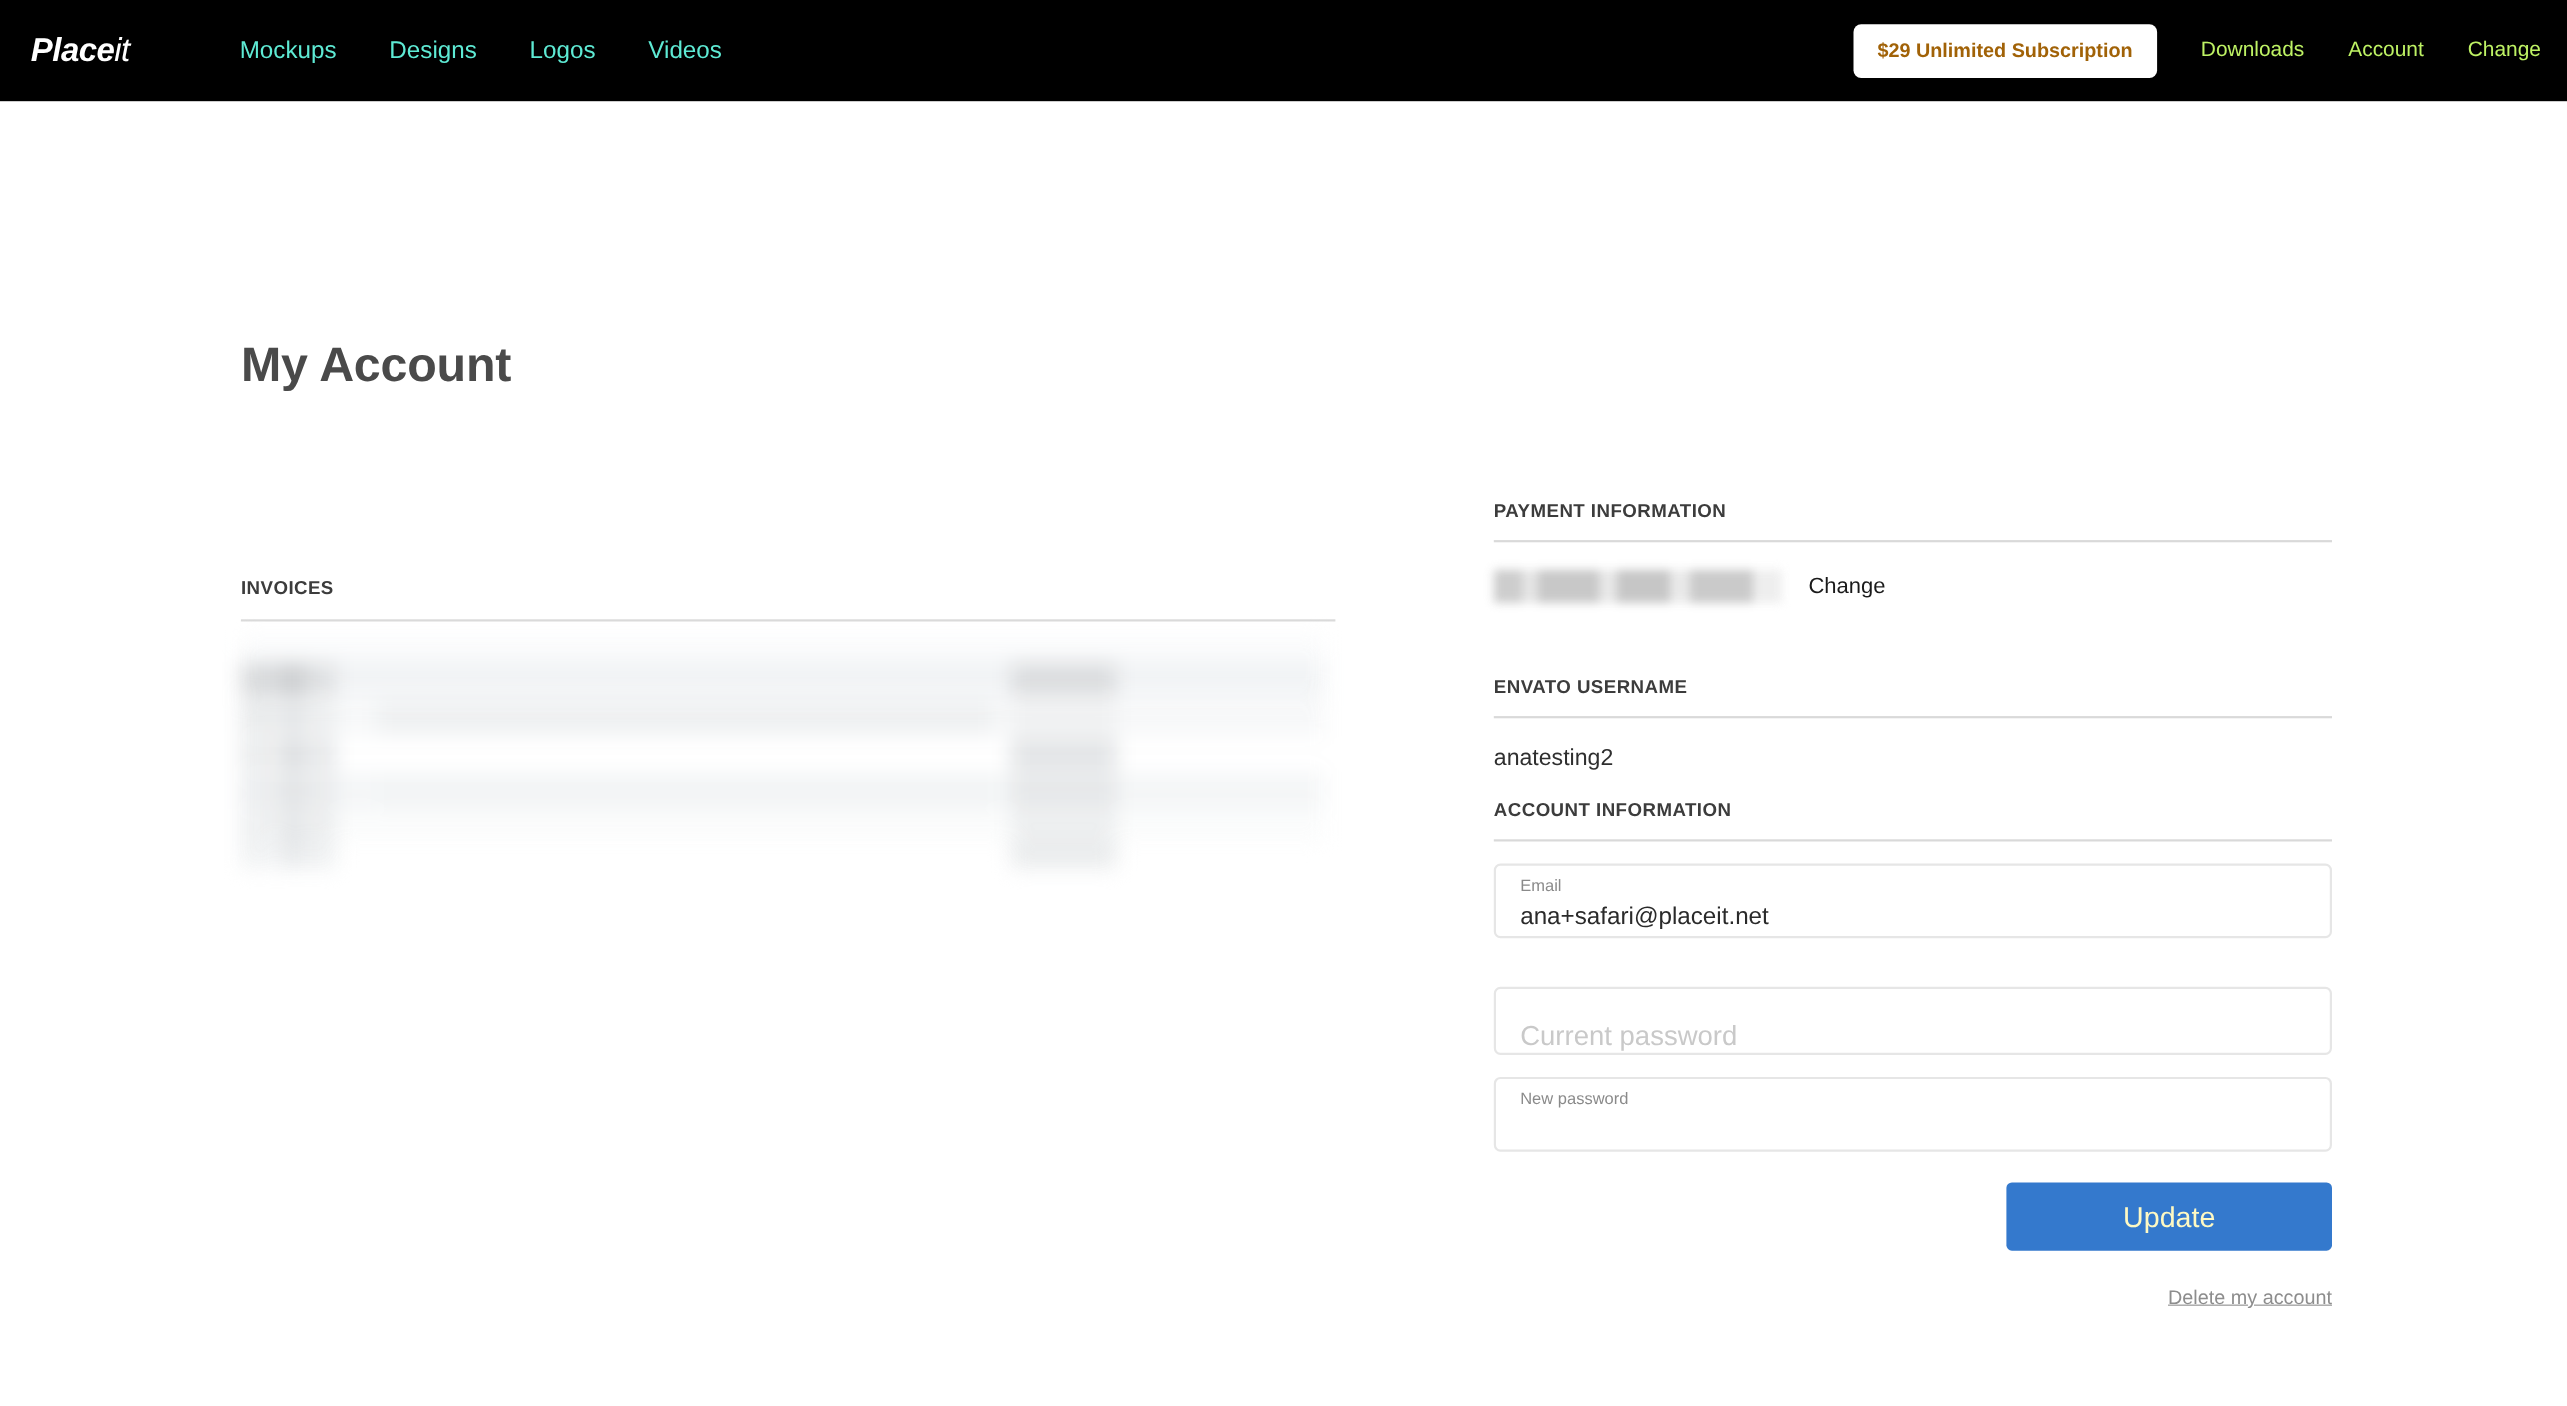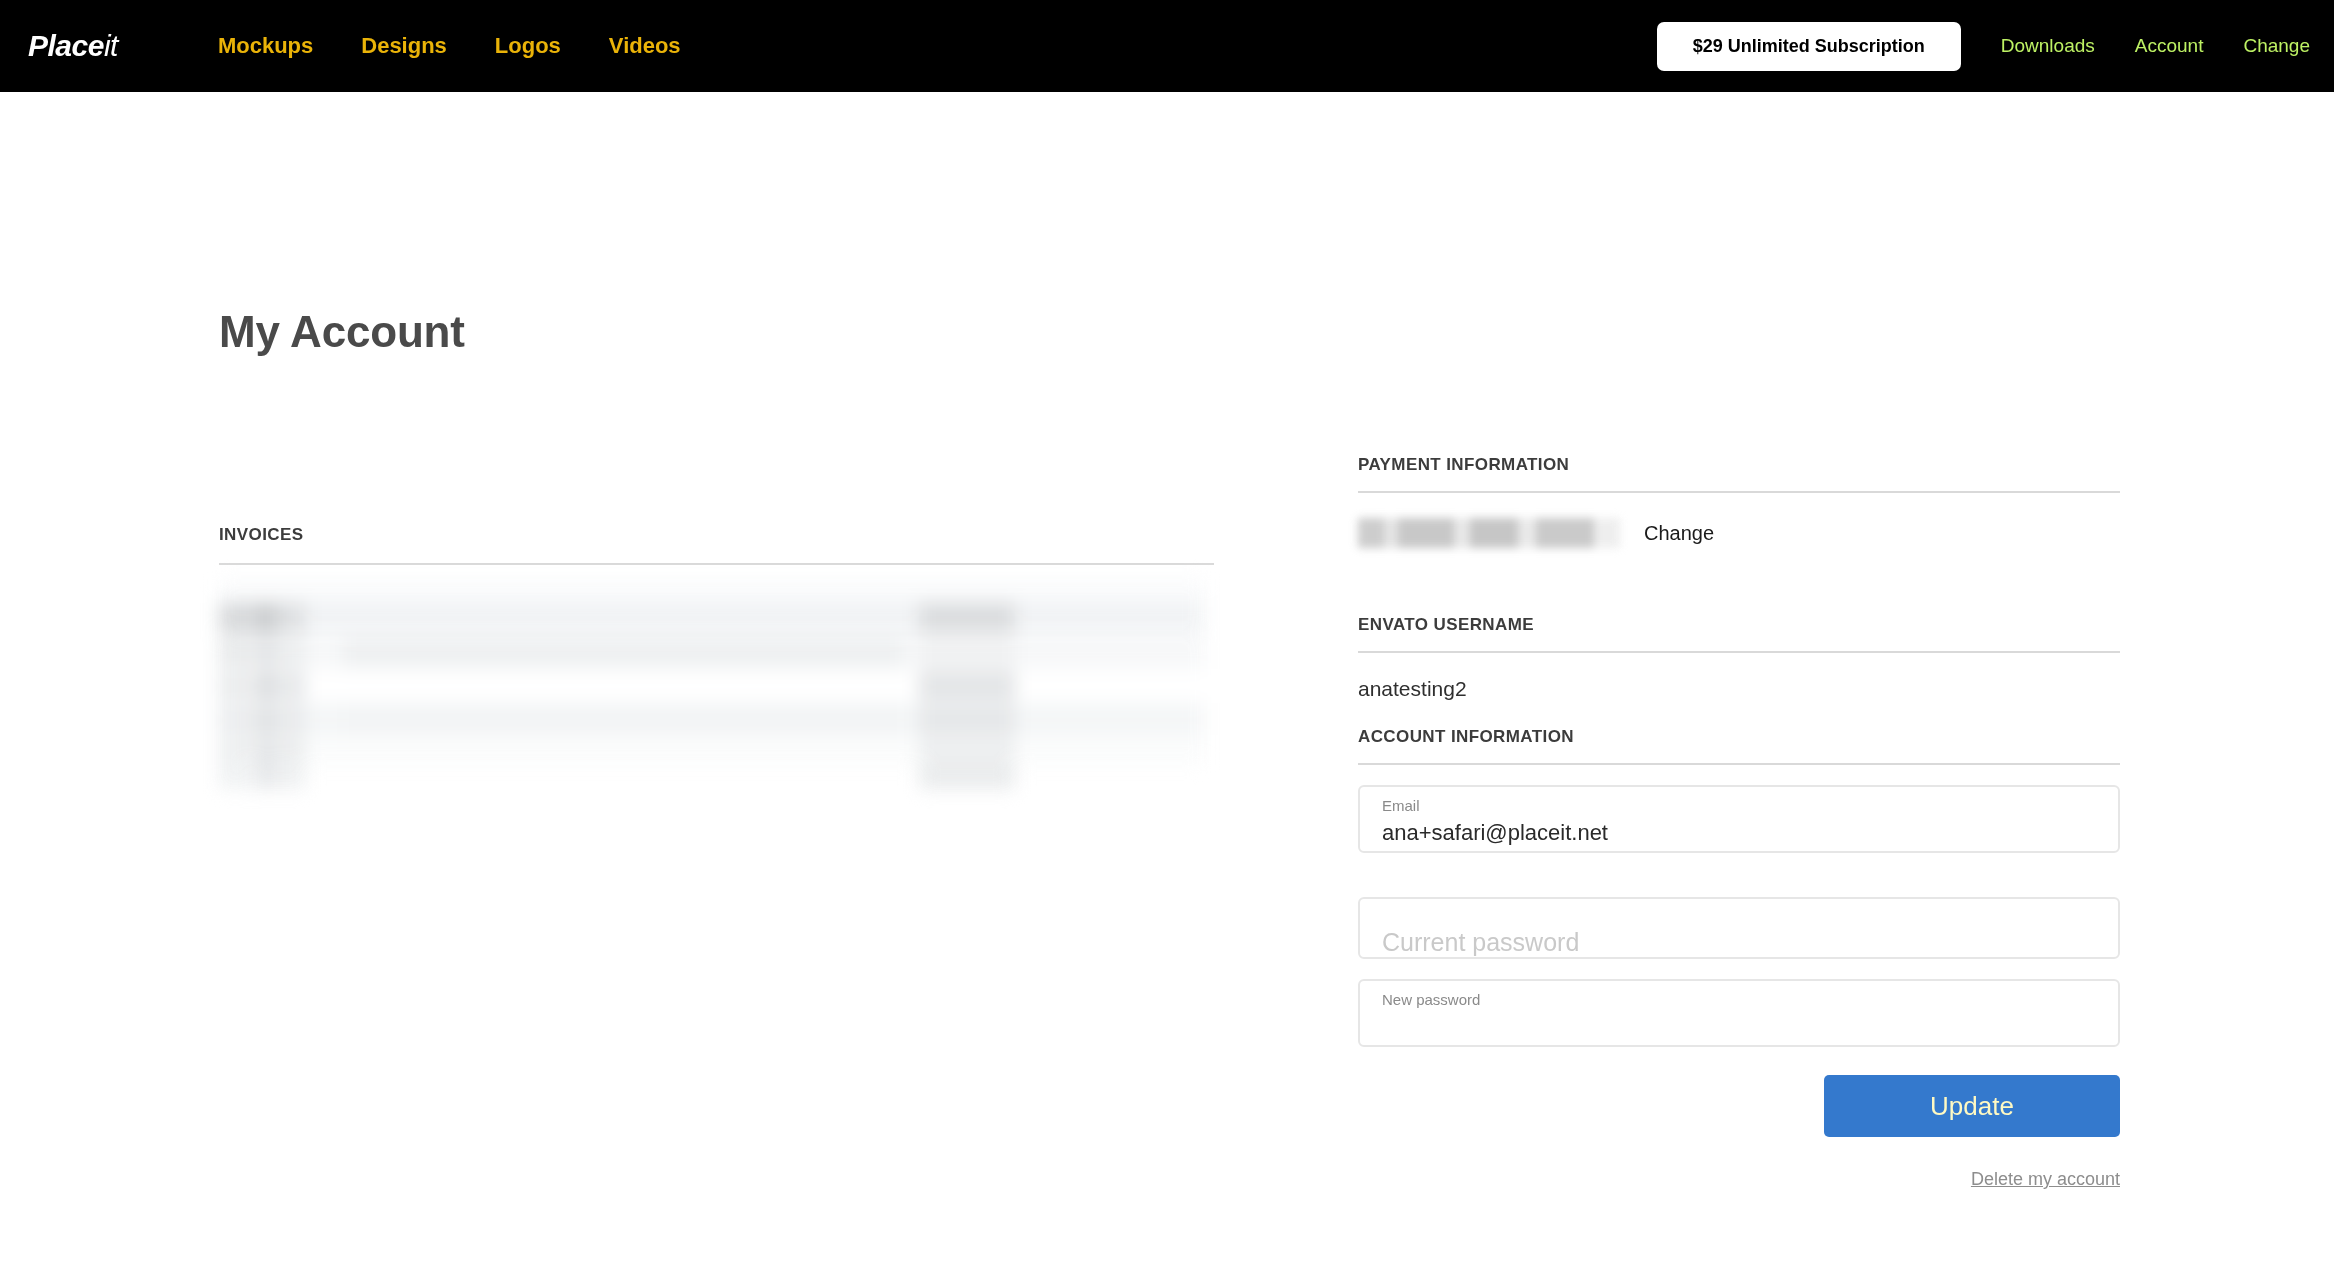--- a/index.html
+++ b/index.html
@@ -33,43 +33,43 @@
   .logo .logo-strong { font-weight: 700; }
   .logo .logo-light  { font-weight: 400; }
 
   .nav-left {
     display: flex;
     align-items: center;
     margin-left: 100px;
     gap: 48px;
   }
   .nav-left .nav-item {
-    color: #eab308;
+    color: #5eead4;
     font-size: 22px;
-    font-weight: 700;
+    font-weight: 400;
     white-space: nowrap;
     cursor: pointer;
   }
 
   .nav-right {
     position: absolute;
     right: 24px;
     top: 0;
     height: 92px;
     display: flex;
     align-items: center;
     gap: 40px;
   }
   .sub-button {
     background: #ffffff;
-    color: #000000;
+    color: #a16207;
     font-size: 18px;
     font-weight: 700;
     border-radius: 7px;
-    padding: 14px 36px;
+    padding: 14px 22px;
     white-space: nowrap;
     cursor: pointer;
     border: none;
     font-family: "Liberation Sans", sans-serif;
   }
   .nav-right .nav-link {
     color: #bef264;
     font-size: 19px;
     font-weight: 400;
     white-space: nowrap;

